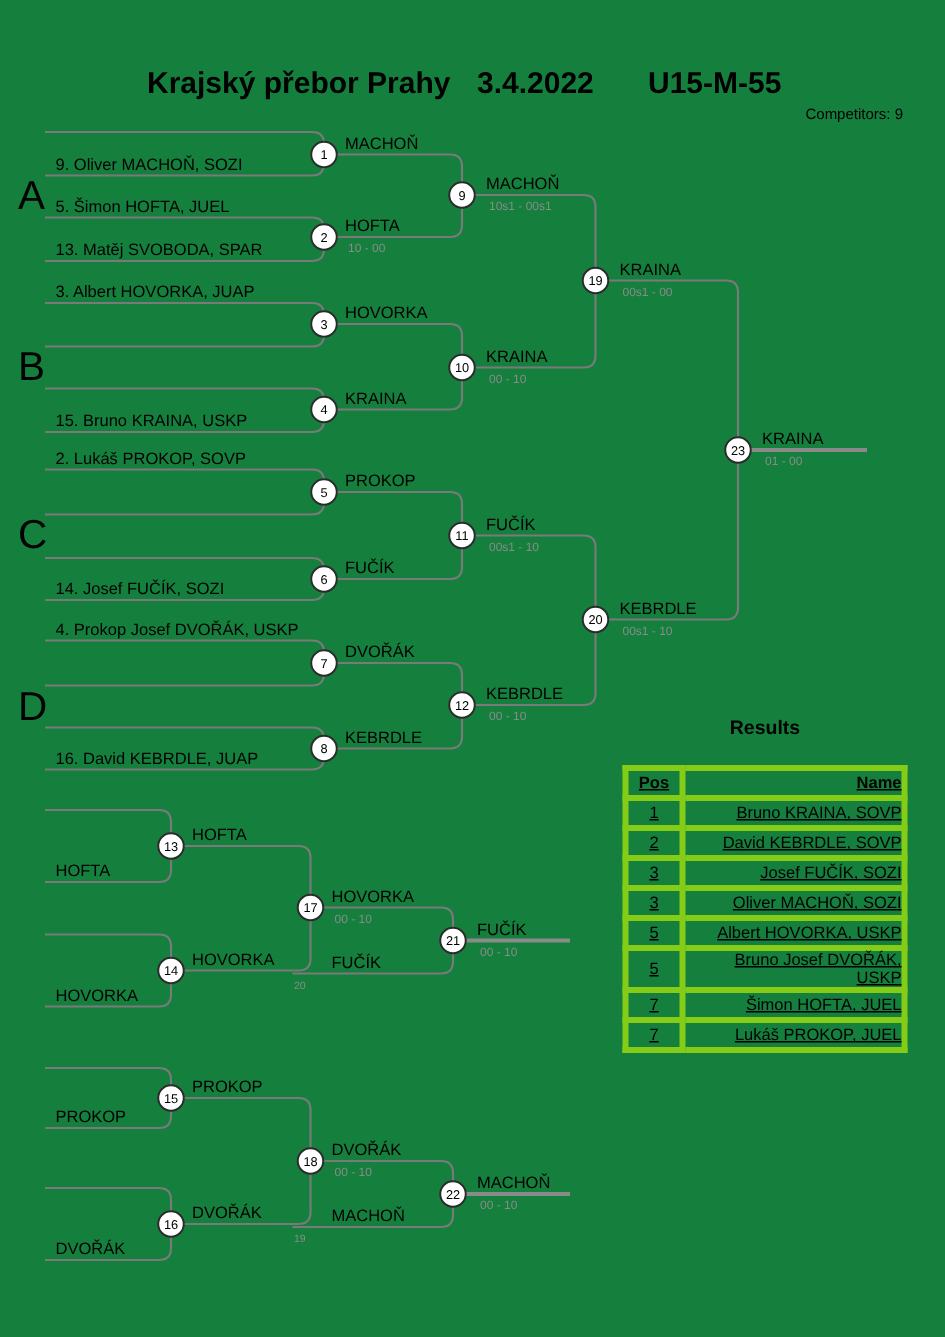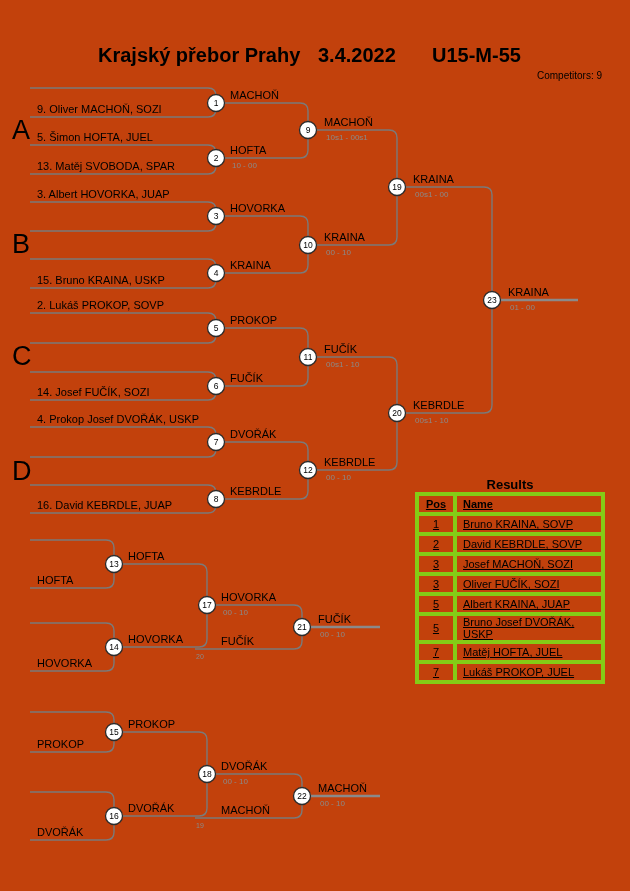--- a/index.html
+++ b/index.html
@@ -1,36 +1,36 @@
 <!DOCTYPE html>
 <html><head>
 <meta charset="utf-8">
 <style>
   html,body{margin:0;padding:0;background:#fff;}
-  .page{position:relative;width:630px;height:891px;background:#c2410c;overflow:hidden;
+  .page{position:relative;width:630px;height:891px;background:#15803d;overflow:hidden;
         font-family:"Liberation Sans",sans-serif;}
   svg{position:absolute;left:0;top:0;}
   .bl{fill:none;stroke:#7a7a7a;stroke-width:1.4;}
   .fl{fill:none;stroke:#8a8a8a;stroke-width:2.6;}
   .node circle{fill:#fff;stroke:#2b2b2b;stroke-width:1.3;}
   .num{font-size:8.5px;fill:#000;text-anchor:middle;}
   .lbl{font-size:11px;fill:#000;}
   .entry{font-size:11px;fill:#000;}
   .score{font-size:8px;fill:#8a8a8a;}
   .ref{font-size:7px;fill:#8a8a8a;}
   .sec{font-size:27px;fill:#000;}
   .ttl{font-size:20px;font-weight:bold;fill:#000;}
   .comp{font-size:10px;fill:#000;text-anchor:end;}
   .results{position:absolute;left:415px;top:477px;width:190px;}
-  .results-title{font-size:13px;font-weight:bold;text-align:center;margin-bottom:0;color:#000;}
+  .results-title{font-size:13px;font-weight:bold;text-align:center;margin-bottom:18px;color:#000;}
   .results table{border-collapse:collapse;width:190px;border:2px solid #000;font-size:11px;color:#000;}
   .results th,.results td{border:4px solid #84cc16;height:16px;padding:0;text-decoration:underline;}
   .results th{font-weight:bold;text-align:center;}
   .results td.pos{width:34px;text-align:center;}
-  .results td.name,.results th.name{padding-left:6px;text-align:left;}
+  .results td.name,.results th.name{padding-left:6px;text-align:right;}
   .results th.pos{width:34px;}
 </style>
 </head>
 <body>
 
 <div class="page">
 <svg width="630" height="891" viewBox="0 0 630 891">
 
   <text class="ttl" x="98" y="62">Krajský přebor Prahy</text>
   <text class="ttl" x="318" y="62">3.4.2022</text>
@@ -263,37 +263,37 @@
       <tr>
             <td class="pos">1</td>
             <td class="name">Bruno KRAINA, SOVP</td>
           </tr>
       <tr>
             <td class="pos">2</td>
             <td class="name">David KEBRDLE, SOVP</td>
           </tr>
       <tr>
             <td class="pos">3</td>
-            <td class="name">Josef MACHOŇ, SOZI</td>
+            <td class="name">Josef FUČÍK, SOZI</td>
           </tr>
       <tr>
             <td class="pos">3</td>
-            <td class="name">Oliver FUČÍK, SOZI</td>
+            <td class="name">Oliver MACHOŇ, SOZI</td>
           </tr>
       <tr>
             <td class="pos">5</td>
-            <td class="name">Albert KRAINA, JUAP</td>
+            <td class="name">Albert HOVORKA, USKP</td>
           </tr>
       <tr>
             <td class="pos">5</td>
             <td class="name">Bruno Josef DVOŘÁK, USKP</td>
           </tr>
       <tr>
             <td class="pos">7</td>
-            <td class="name">Matěj HOFTA, JUEL</td>
+            <td class="name">Šimon HOFTA, JUEL</td>
           </tr>
       <tr>
             <td class="pos">7</td>
             <td class="name">Lukáš PROKOP, JUEL</td>
           </tr>
     </tbody>
   </table>
 </div>
 </div>
 

